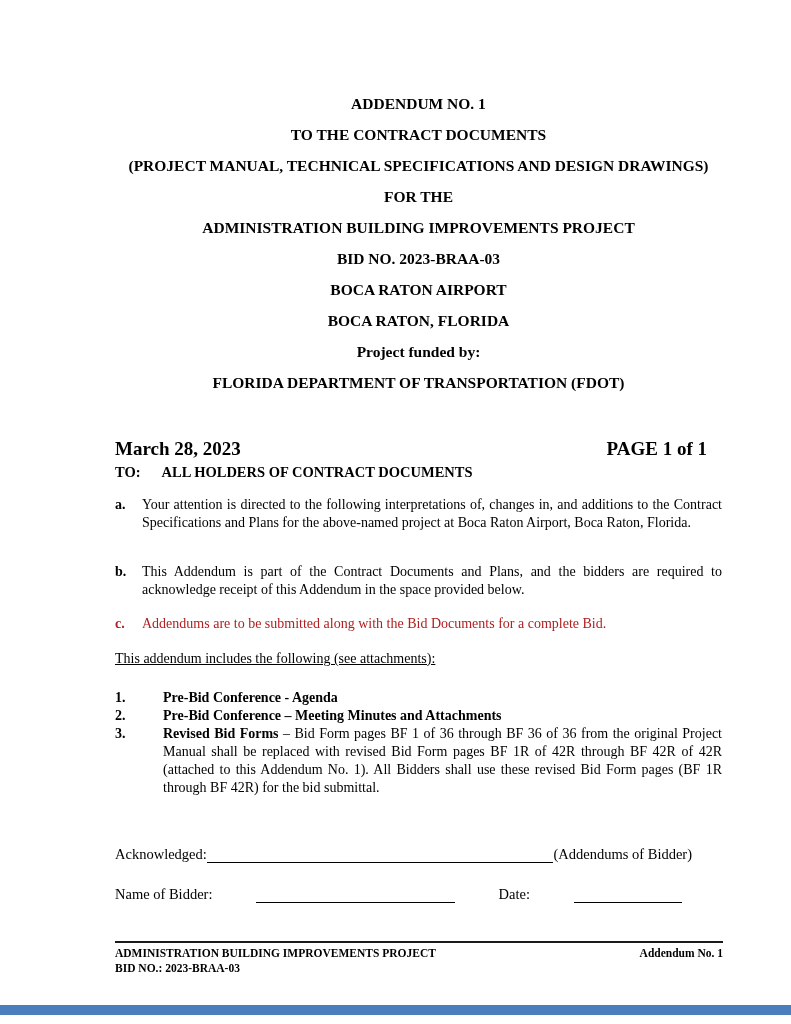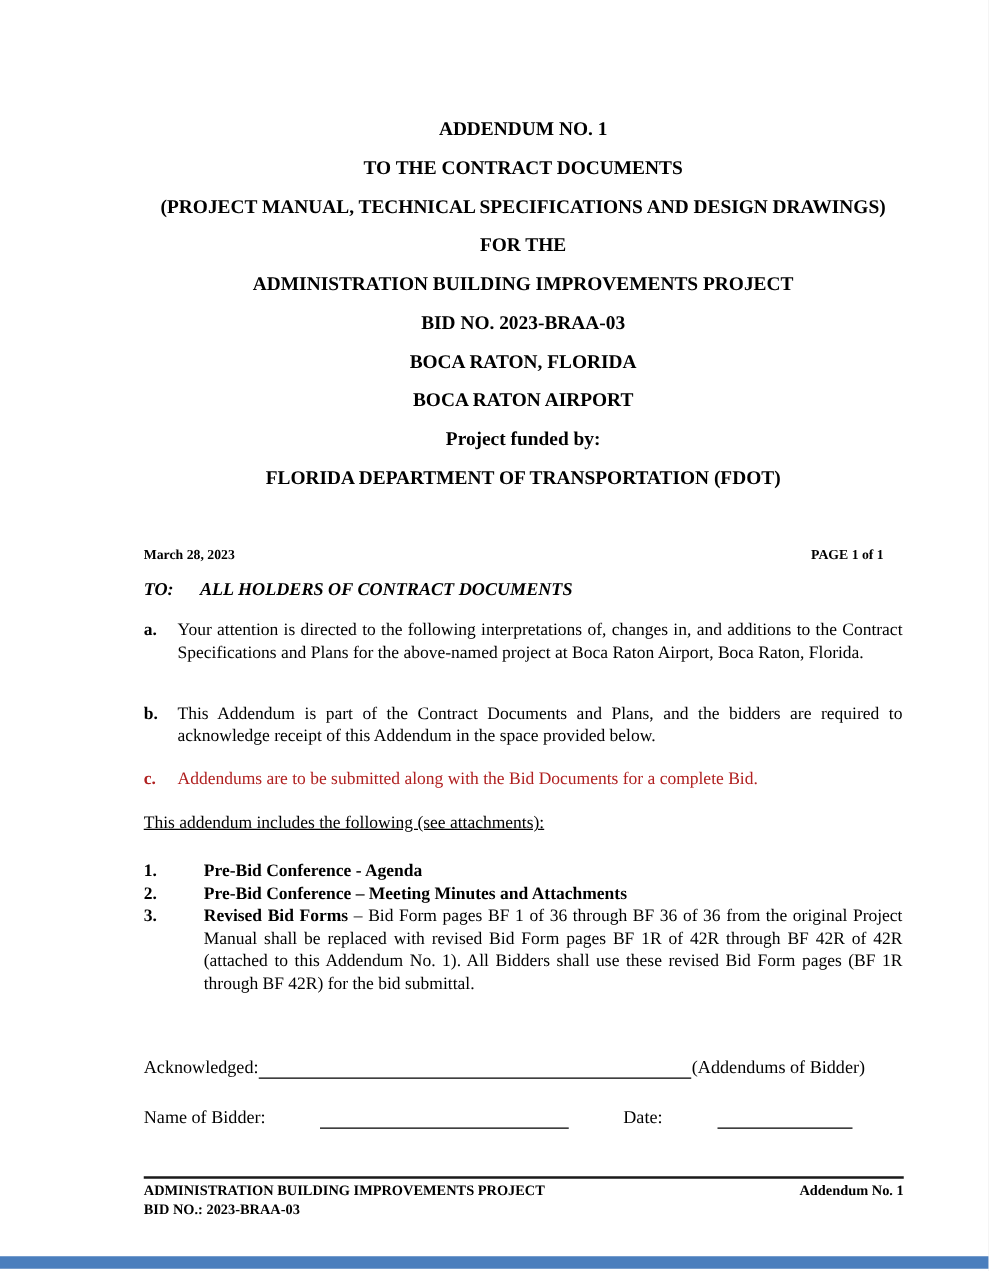--- a/index.html
+++ b/index.html
@@ -29,26 +29,26 @@
     font-weight: bold;
     font-size: 15.5px;
     line-height: 31px;
     white-space: nowrap;
   }
   
   .meta-row {
     position: absolute;
     top: 438px; left: 115px; width: 592px;
     display: flex; justify-content: space-between;
-    font-weight: bold; font-size: 11px;
+    font-weight: bold; font-size: 19px;
   }
   .to-row {
     position: absolute;
     top: 464px; left: 115px; width: 607px;
-    font-weight: bold; font-size: 14.5px; font-style: italic;
+    font-weight: bold; font-size: 14.5px;
   }
   .to-row .to-value { margin-left: 21px; }
   
   .para {
     position: absolute;
     left: 115px; width: 607px;
     display: flex;
     font-size: 14px; line-height: 18px;
   }
   .para .para-label {
@@ -117,22 +117,22 @@
 
 <div class="page">
 
   <div class="title-block">
     <div class="title-line">ADDENDUM NO. 1</div>
     <div class="title-line">TO THE CONTRACT DOCUMENTS</div>
     <div class="title-line">(PROJECT MANUAL, TECHNICAL SPECIFICATIONS AND DESIGN DRAWINGS)</div>
     <div class="title-line">FOR THE</div>
     <div class="title-line">ADMINISTRATION BUILDING IMPROVEMENTS PROJECT</div>
     <div class="title-line">BID NO. 2023-BRAA-03</div>
+    <div class="title-line">BOCA RATON AIRPORT</div>
     <div class="title-line">BOCA RATON, FLORIDA</div>
-    <div class="title-line">BOCA RATON AIRPORT</div>
     <div class="title-line">Project funded by:</div>
     <div class="funder-line">FLORIDA DEPARTMENT OF TRANSPORTATION (FDOT)</div>
   </div>
 
   <div class="meta-row">
     <span>March 28, 2023</span>
     <span>PAGE 1 of 1</span>
   </div>
 
   <div class="to-row">

